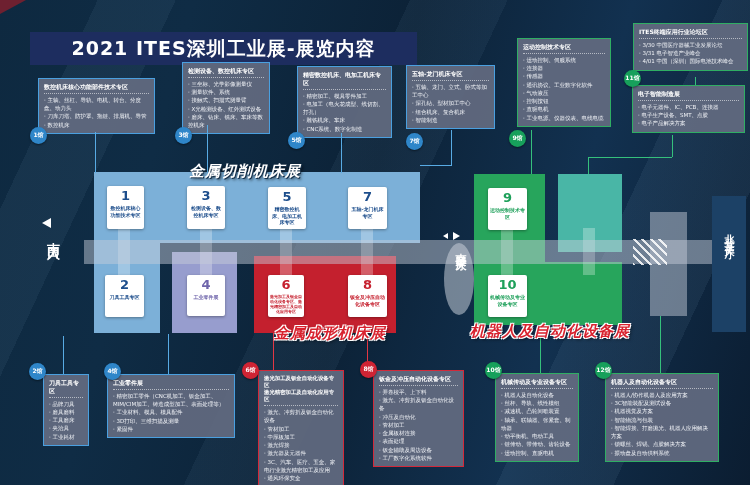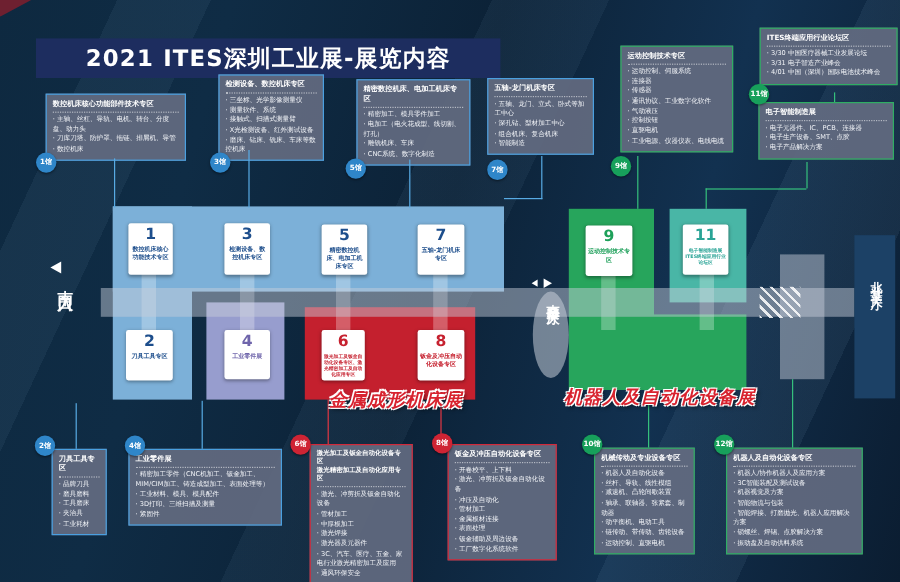--- a/index.html
+++ b/index.html
@@ -64,20 +64,21 @@
   <div class="stem" style="left:361px;top:228px;height:47px"></div>
   <div class="stem" style="left:501px;top:230px;height:45px"></div>
   <div class="stem" style="left:583px;top:228px;height:47px"></div>
 
   <div class="corridor" style="left:84px;top:240px;width:628px;height:24px"></div>
   <div class="corridor" style="left:650px;top:212px;width:37px;height:104px"></div>
   <div class="oval"></div>
   <div class="hatch" style="left:633px;top:239px;width:34px;height:26px"></div>
   <div class="northbar"></div>
 
+  <div class="zlabel zl-white" style="left:155px;top:162px;width:180px">金属切削机床展</div>
   <div class="zlabel zl-red" style="left:455px;top:322px;width:190px">机器人及自动化设备展</div>
   <div class="zlabel zl-red" style="left:240px;top:324px;width:180px">金属成形机床展</div>
 
   <div class="hall" style="left:107px;top:186px;width:37px;height:43px">
     <div class="hnum n-blue">1</div>
     <div class="hlab n-blue">数控机床核心功能技术专区</div>
   </div>
   <div class="hall" style="left:187px;top:186px;width:38px;height:43px">
     <div class="hnum n-blue">3</div>
     <div class="hlab n-blue">检测设备、数控机床专区</div>
@@ -103,23 +104,23 @@
     <div class="hlab n-red" style="font-size:4px">激光加工及钣金自动化设备专区、激光精密加工及自动化应用专区</div>
   </div>
   <div class="hall" style="left:348px;top:275px;width:39px;height:42px">
     <div class="hnum n-red">8</div>
     <div class="hlab n-red">钣金及冲压自动化设备专区</div>
   </div>
   <div class="hall" style="left:488px;top:188px;width:39px;height:42px">
     <div class="hnum n-green">9</div>
     <div class="hlab n-green">运动控制技术专区</div>
   </div>
-  <div class="hall" style="left:569px;top:187px;width:38px;height:42px">
-    <div class="hnum n-teal">11</div>
-    <div class="hlab n-teal" style="font-size:4px">电子智能制造展 ITES终端应用行业论坛区</div>
+  <div class="hall" style="left:488px;top:275px;width:39px;height:42px">
+    <div class="hnum n-green">10</div>
+    <div class="hlab n-green">机械传动及专业设备专区</div>
   </div>
 
   <div class="vl c-blue" style="left:95px;top:132px;height:41px"></div>
   <div class="vl c-blue" style="left:207px;top:125px;height:48px"></div>
   <div class="vl c-blue" style="left:341px;top:133px;height:40px"></div>
   <div class="vl c-blue" style="left:451px;top:130px;height:36px"></div>
   <div class="hl c-blue" style="left:420px;top:165px;width:32px"></div>
   <div class="vl c-blue" style="left:63px;top:336px;height:38px"></div>
   <div class="vl c-blue" style="left:168px;top:334px;height:40px"></div>
   <div class="vl c-red" style="left:273px;top:333px;height:37px"></div>

